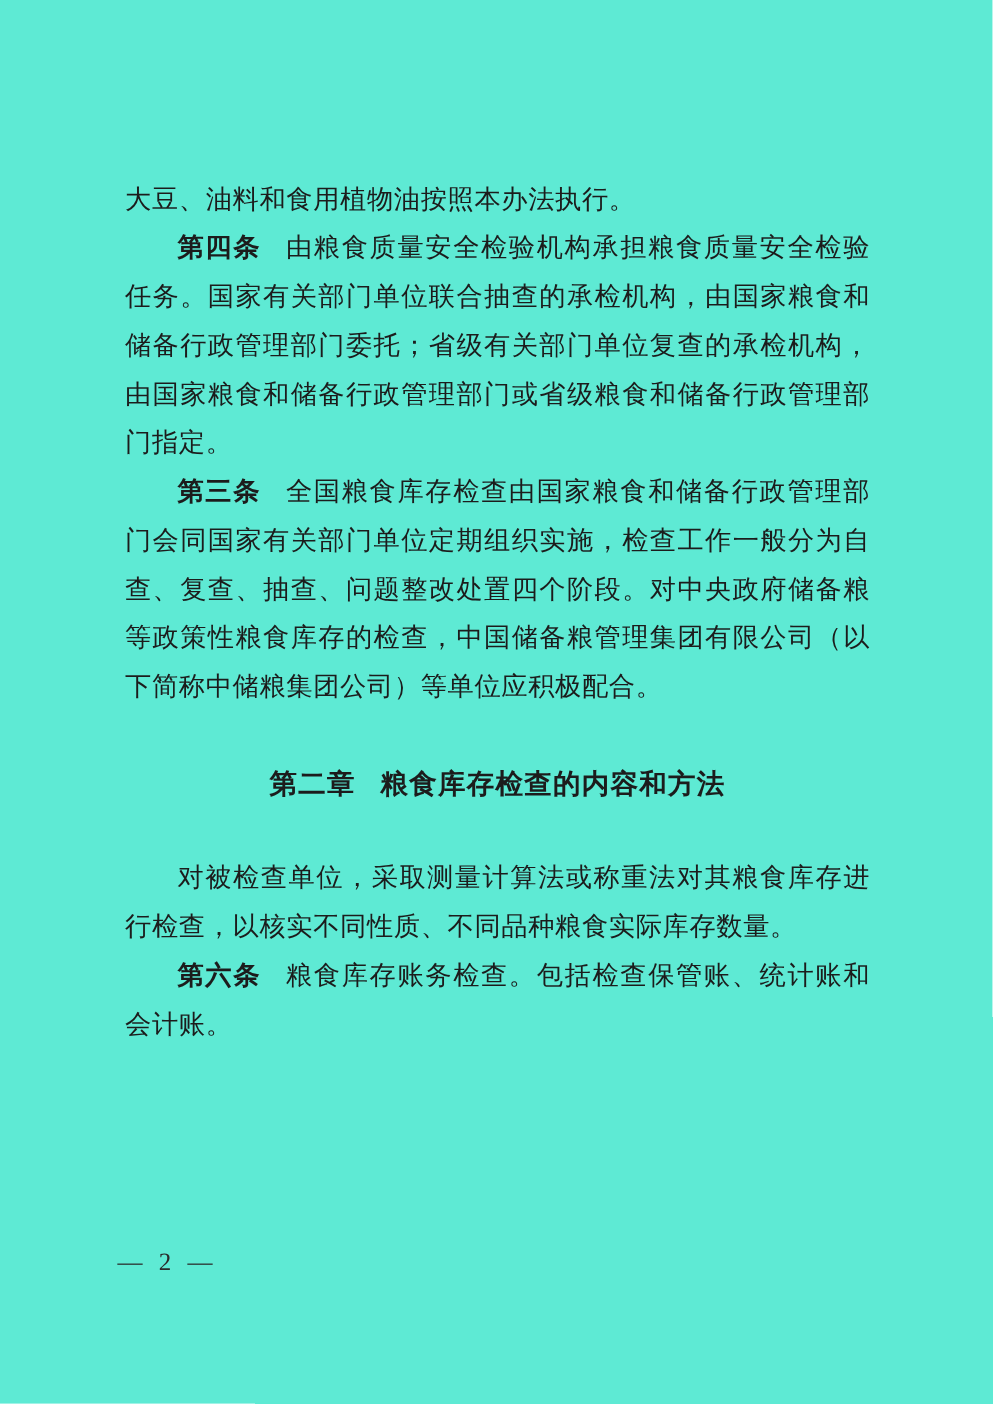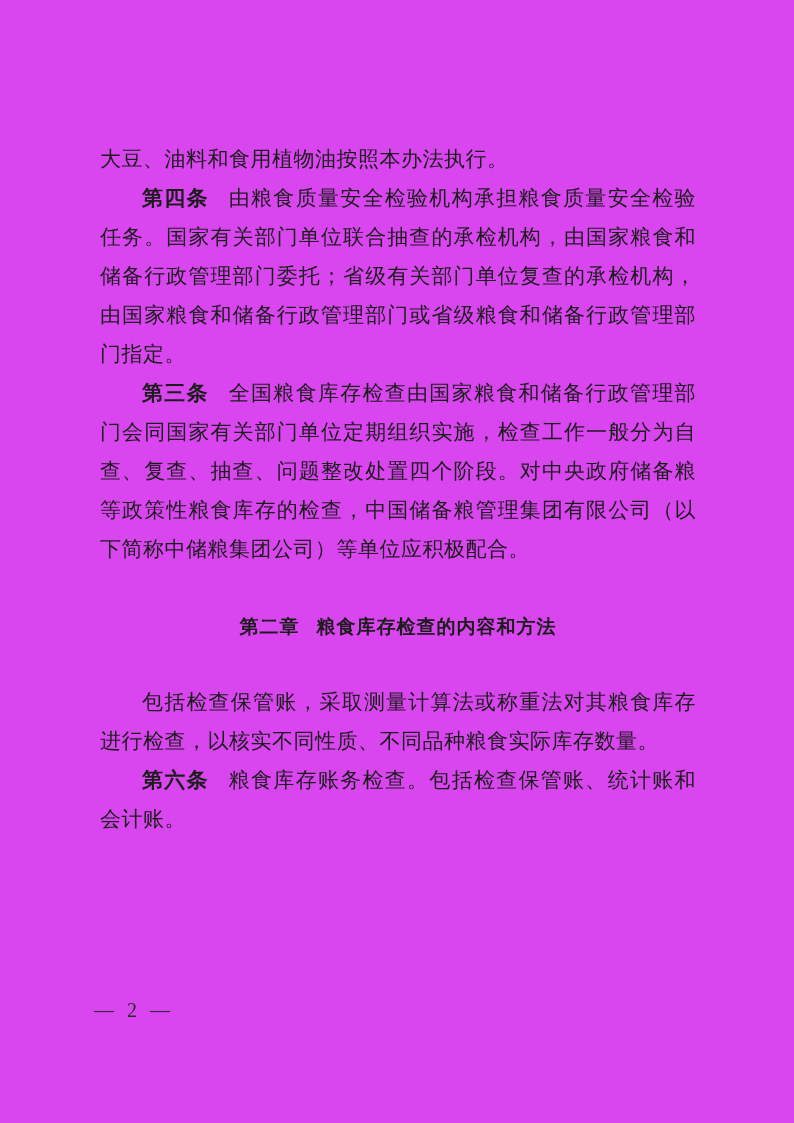--- a/index.html
+++ b/index.html
@@ -4,21 +4,21 @@
 <style>
   html, body {
     margin: 0;
     padding: 0;
     background: #ffffff;
   }
   .page {
     position: relative;
     width: 794px;
     height: 1123px;
-    background: #d946ef;
+    background: #5eead4;
     overflow: hidden;
     font-family: "Liberation Serif", "DejaVu Serif", serif;
     color: #1c1c1c;
   }
   .content {
     position: absolute;
     left: 100px;
     top: 140px;
     width: 596px;
     font-size: 21px;
@@ -32,21 +32,21 @@
   }
   .content p.indent {
     text-indent: 2em;
   }
   .article-label {
     font-weight: bold;
     margin-right: 0.95em;
   }
   .chapter-heading {
     margin: 38px 0 37px 0;
-    font-size: 19px;
+    font-size: 22px;
     line-height: 39px;
     font-weight: bold;
     text-align: center;
     text-indent: 0;
     font-family: "Liberation Sans", "DejaVu Sans", sans-serif;
     letter-spacing: 1px;
   }
   .chapter-heading .chapter-label {
     margin-right: 0.9em;
   }
@@ -69,20 +69,20 @@
     <p><span>大豆、油料和食用植物油按照本办法执行。</span></p>
 
 
     <p class="indent"><span class="article-label">第四条</span><span>由粮食质量安全检验机构承担粮食质量安全检验任务。国家有关部门单位联合抽查的承检机构，由国家粮食和储备行政管理部门委托；省级有关部门单位复查的承检机构，由国家粮食和储备行政管理部门或省级粮食和储备行政管理部门指定。</span></p>
 
     <p class="indent"><span class="article-label">第三条</span><span>全国粮食库存检查由国家粮食和储备行政管理部门会同国家有关部门单位定期组织实施，检查工作一般分为自查、复查、抽查、问题整改处置四个阶段。对中央政府储备粮等政策性粮食库存的检查，中国储备粮管理集团有限公司（以下简称中储粮集团公司）等单位应积极配合。</span></p>
 
     <h2 class="chapter-heading"><span class="chapter-label">第二章</span><span>粮食库存检查的内容和方法</span></h2>
 
 
-    <p class="indent"><span>包括检查保管账，采取测量计算法或称重法对其粮食库存进行检查，以核实不同性质、不同品种粮食实际库存数量。</span></p>
+    <p class="indent"><span>对被检查单位，采取测量计算法或称重法对其粮食库存进行检查，以核实不同性质、不同品种粮食实际库存数量。</span></p>
 
     <p class="indent"><span class="article-label">第六条</span><span>粮食库存账务检查。包括检查保管账、统计账和会计账。</span></p>
 
   </div>
 
   <div class="page-footer">— 2 —</div>
 </div>
 
 </body></html>

